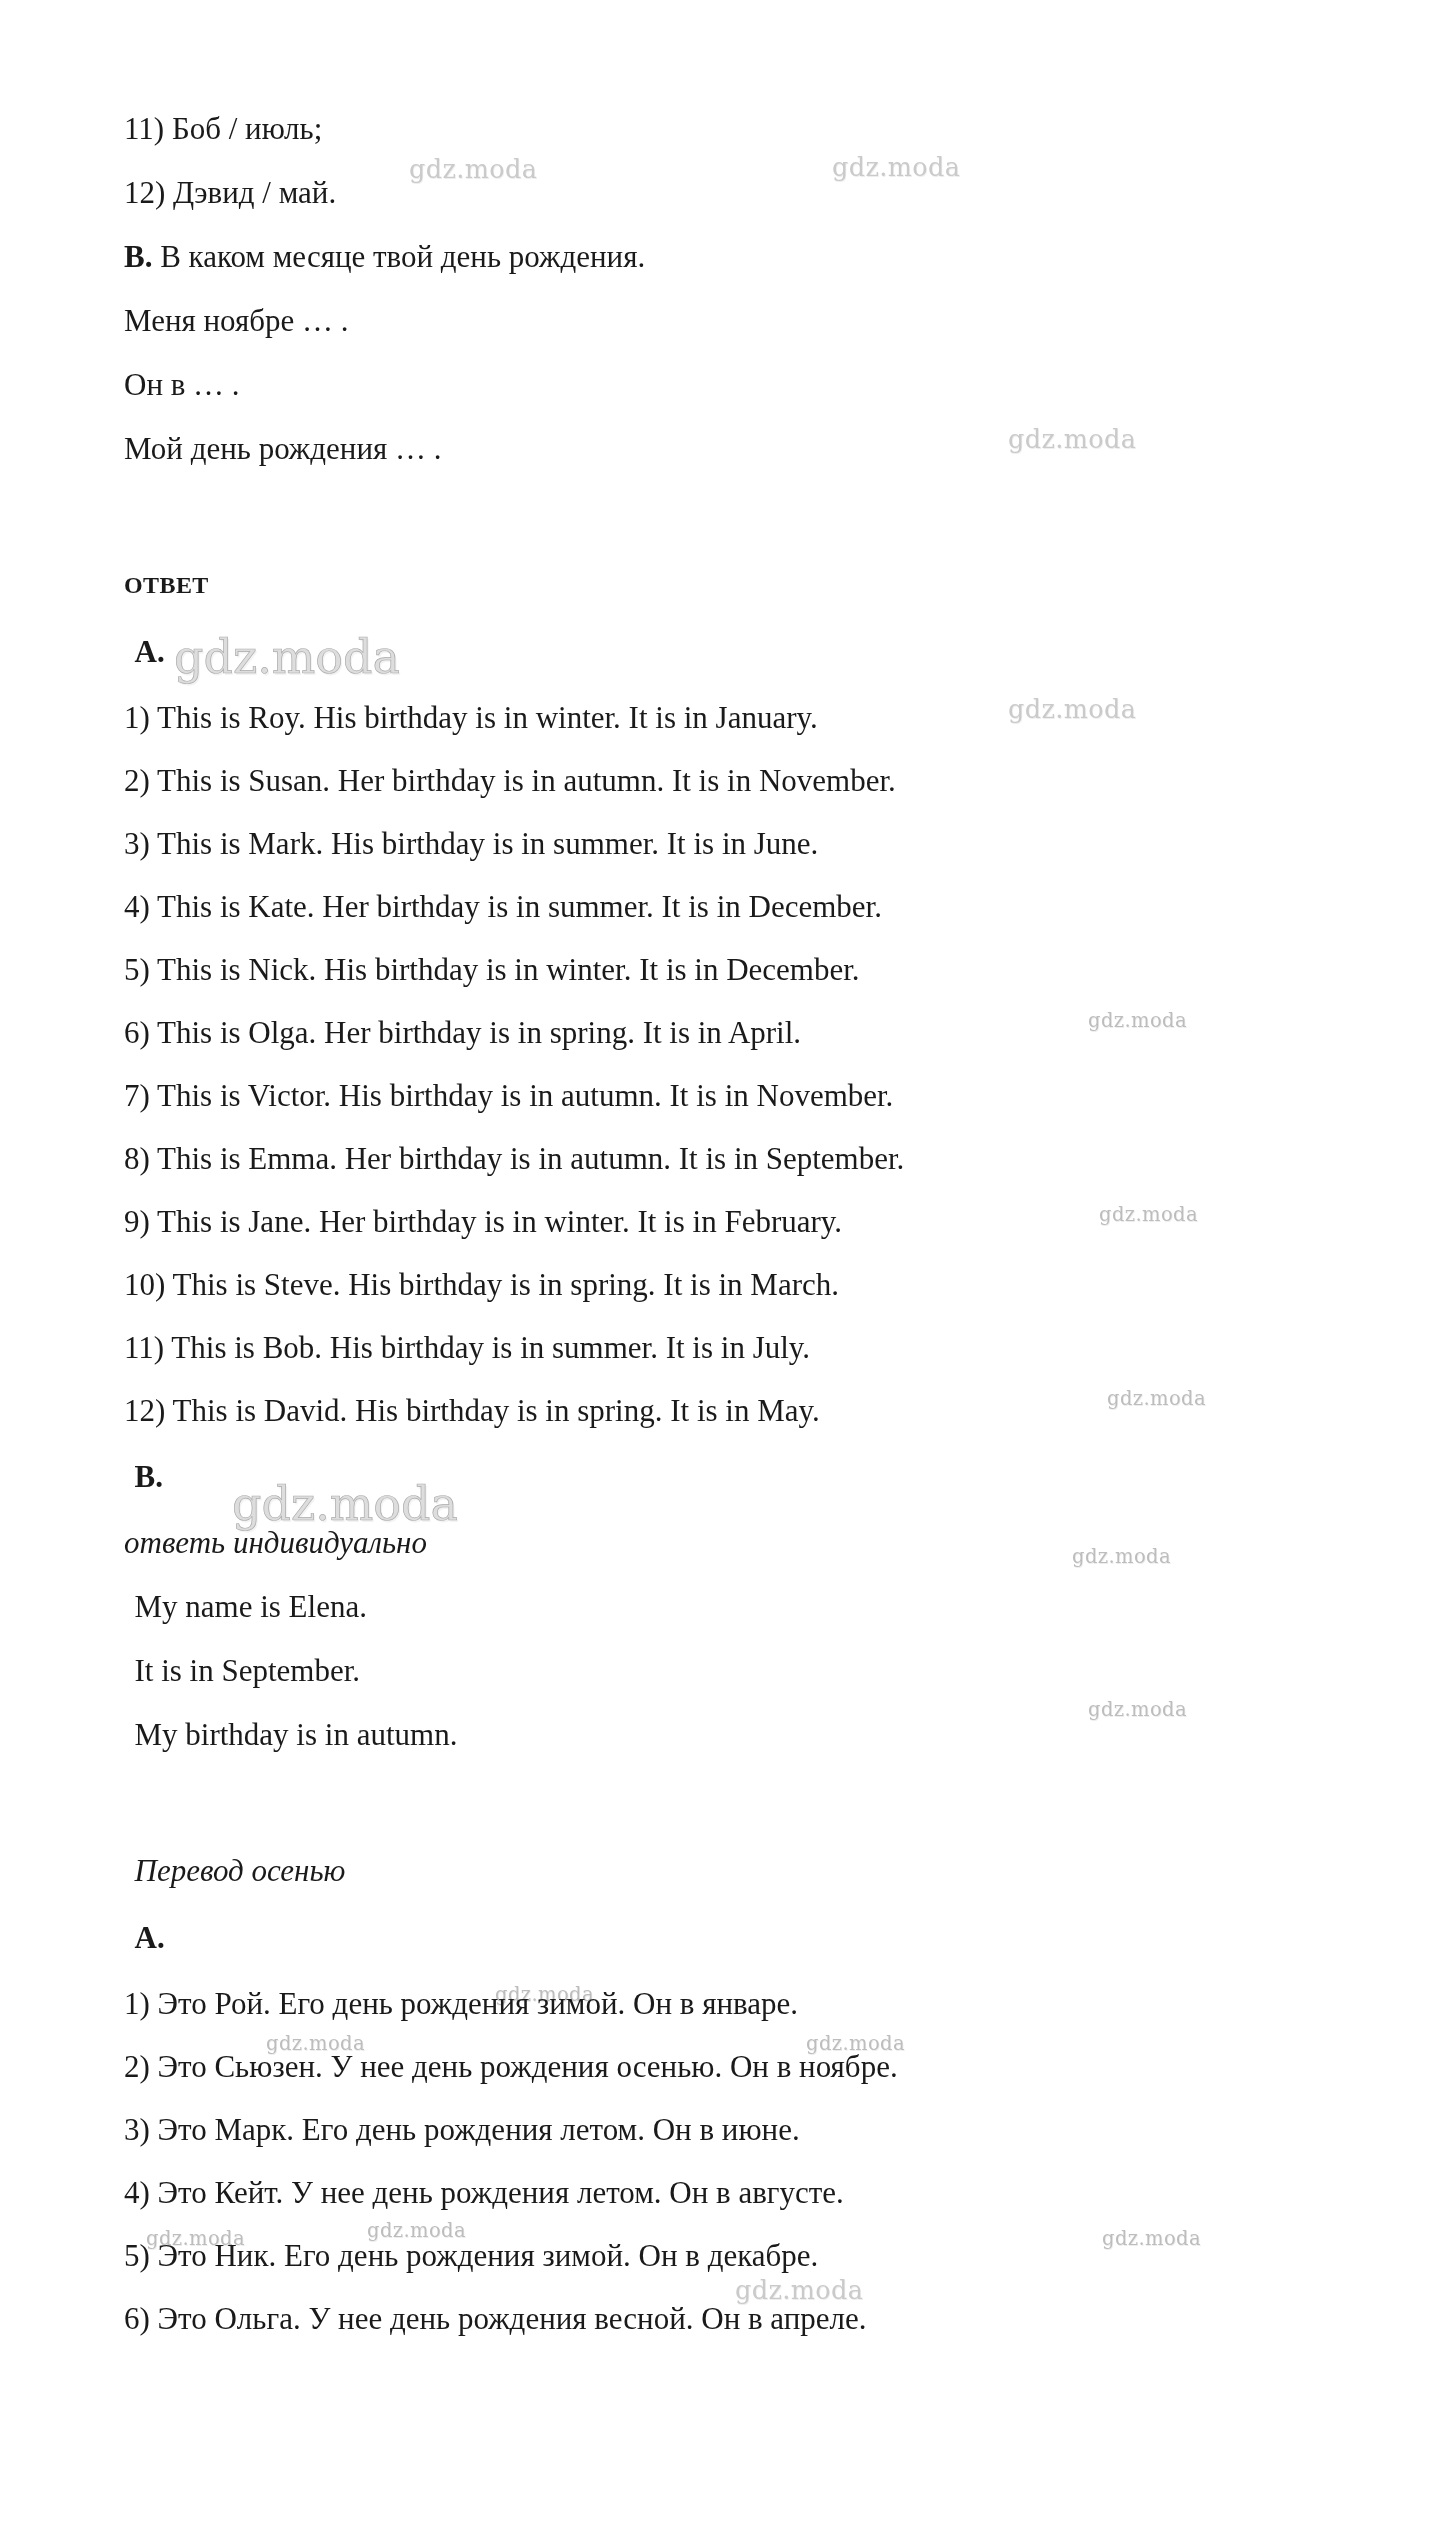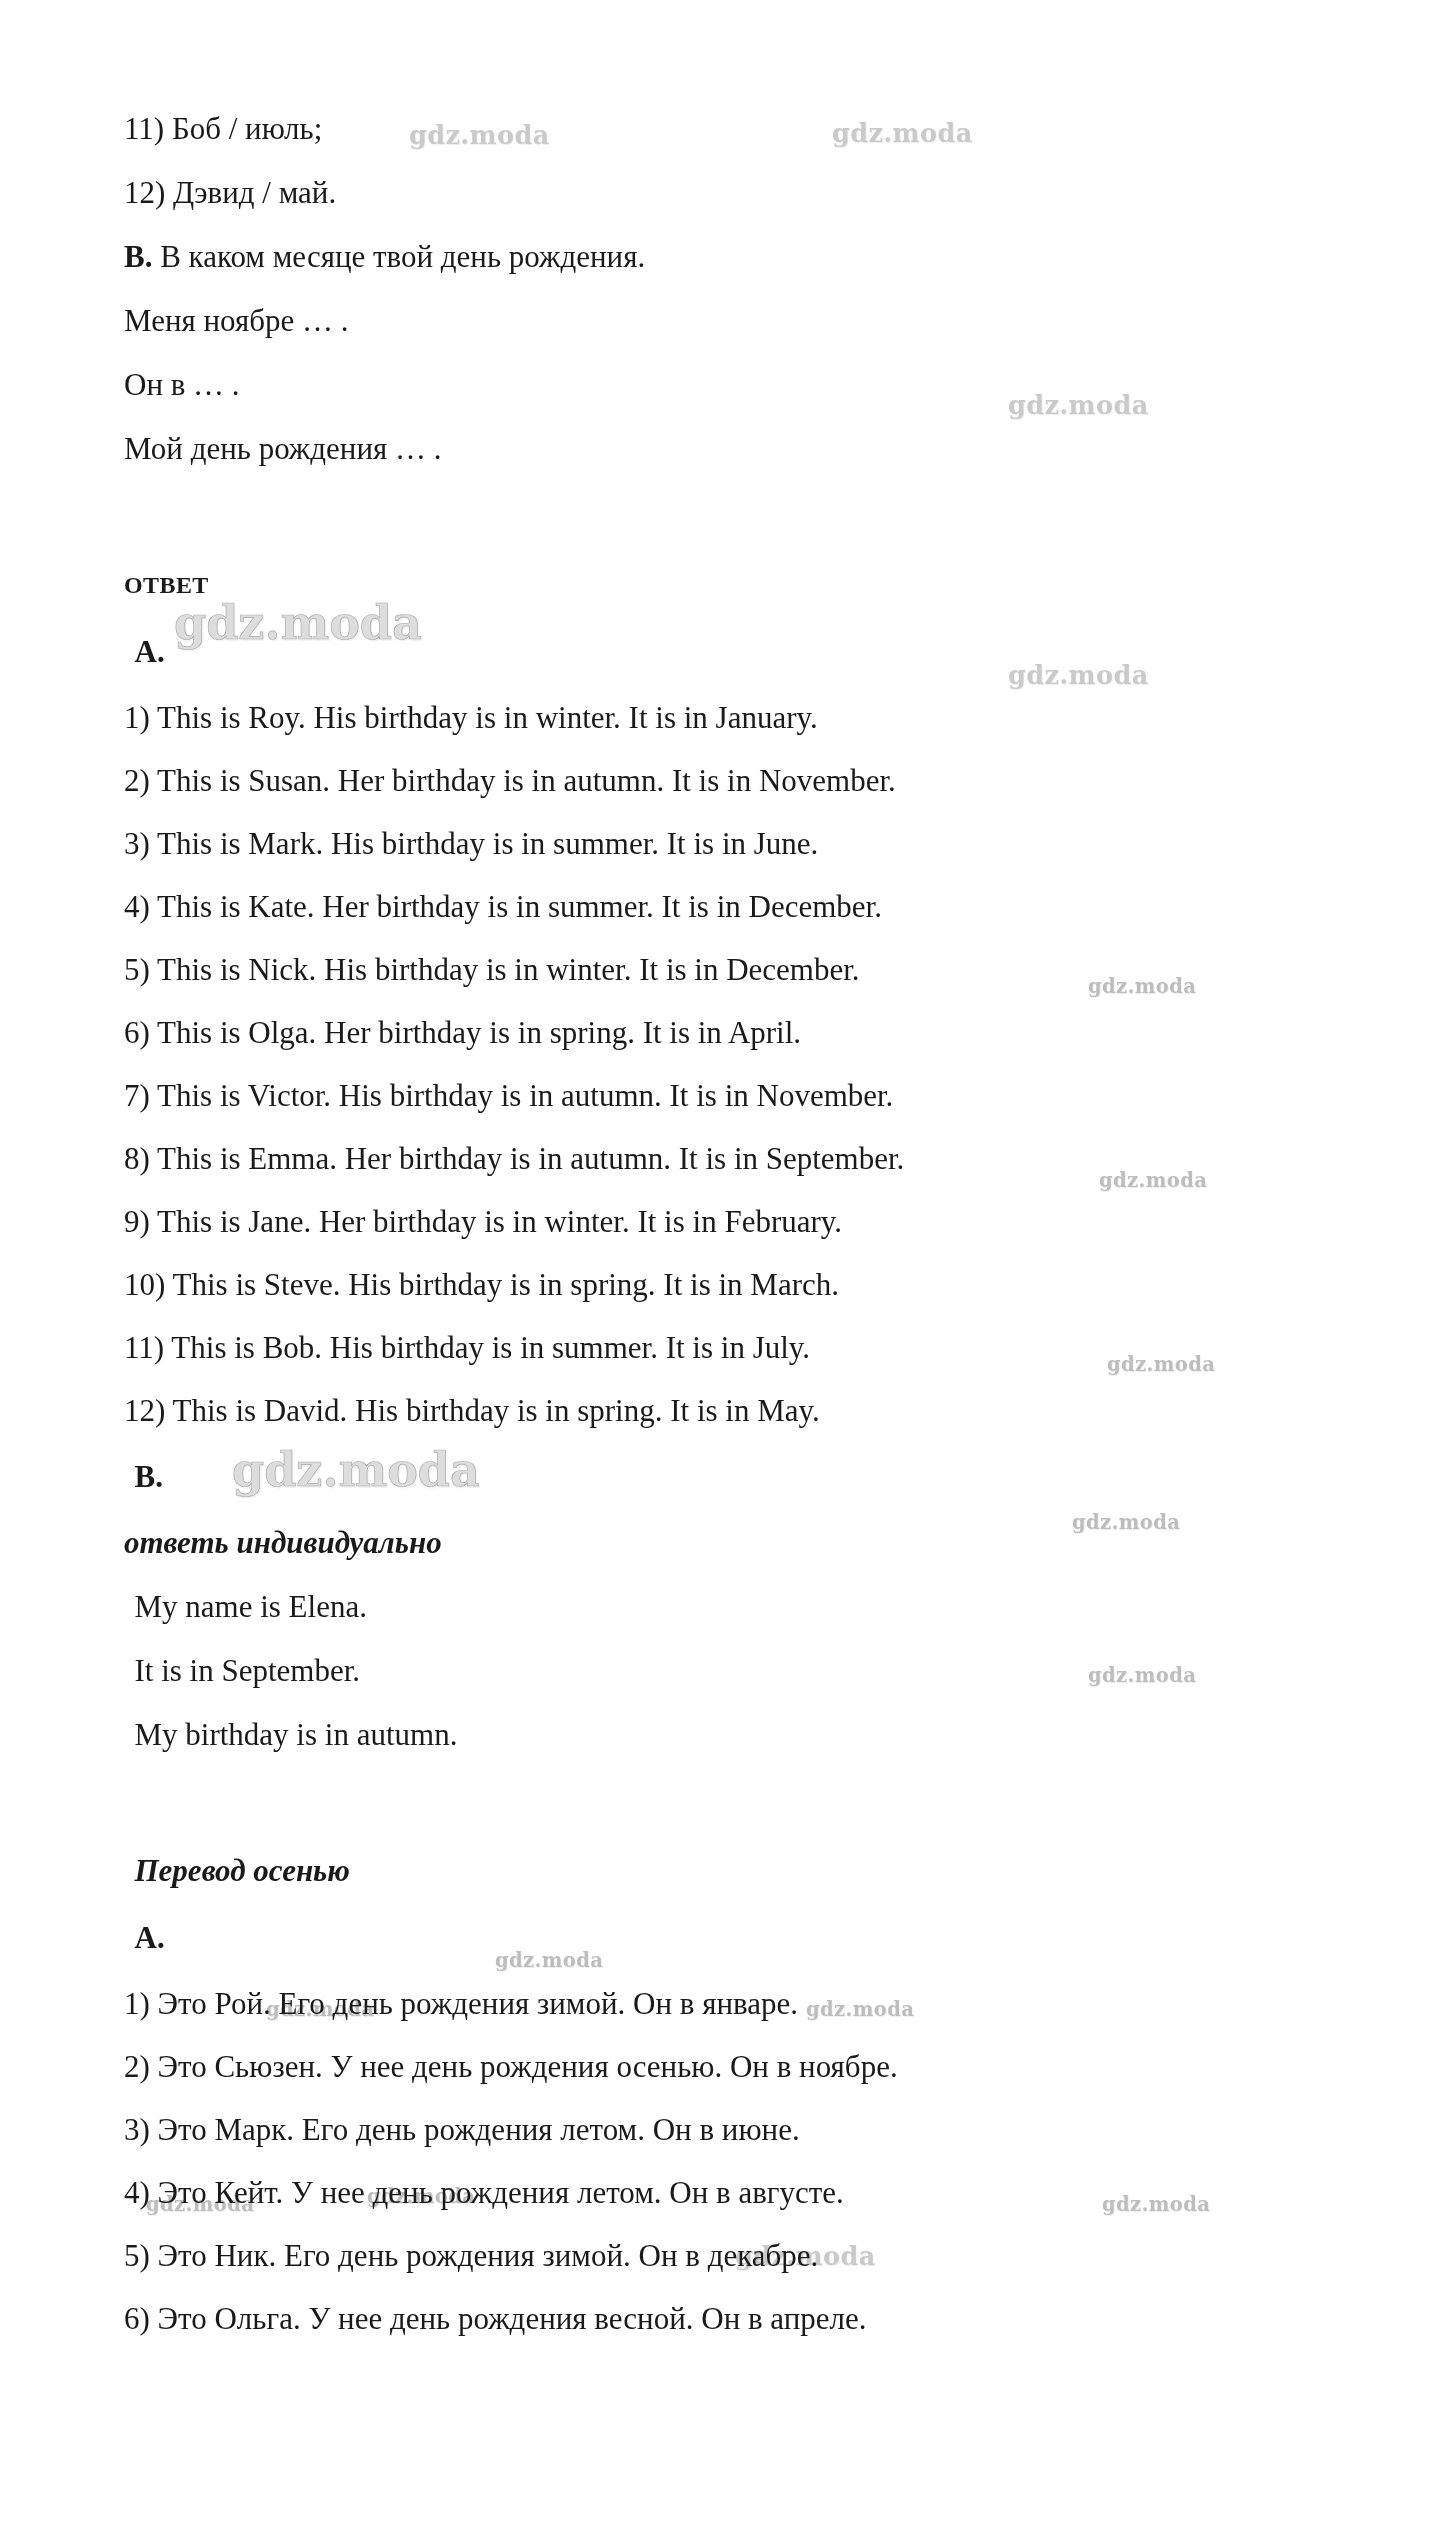--- a/index.html
+++ b/index.html
@@ -38,48 +38,49 @@
   .heading {
     font-size: 24px;
     font-weight: bold;
     line-height: 64px;
     letter-spacing: 0.4px;
     position: relative;
     z-index: 2;
   }
   .italic-bold {
     font-size: 31px;
-    font-weight: bold;
+    font-weight: normal;
     font-style: italic;
     line-height: 64px;
     position: relative;
     z-index: 2;
   }
   .gap-lg { height: 72px; }
   .indent {
     padding-left: 10.5px;
   }
   .section-label {
     font-size: 31px;
     font-weight: bold;
     line-height: 69px;
     position: relative;
     z-index: 2;
   }
   
   .wm {
     position: absolute;
     font-family: "DejaVu Serif", serif;
-    font-weight: bold;
+    font-weight: normal;
     color: #b9b9b9;
     opacity: 0.75;
     white-space: nowrap;
     z-index: 1;
     pointer-events: none;
     text-shadow: 0.7px 0.7px 0 #e8e8e8;
+    margin-top: 34px;
   }
   .wm-sm { font-size: 19.5px; letter-spacing: 0.4px; color: #a8a8a8; }
   .wm-md { font-size: 25.5px; letter-spacing: 0.4px; }
   .wm-xl {
     font-size: 46px;
     color: #d2d2d2;
     -webkit-text-stroke: 0.7px #8f8f8f;
     text-shadow: 1.5px 1.5px 0 #efefef;
   }
   .content-block { position: relative; z-index: 2; }

